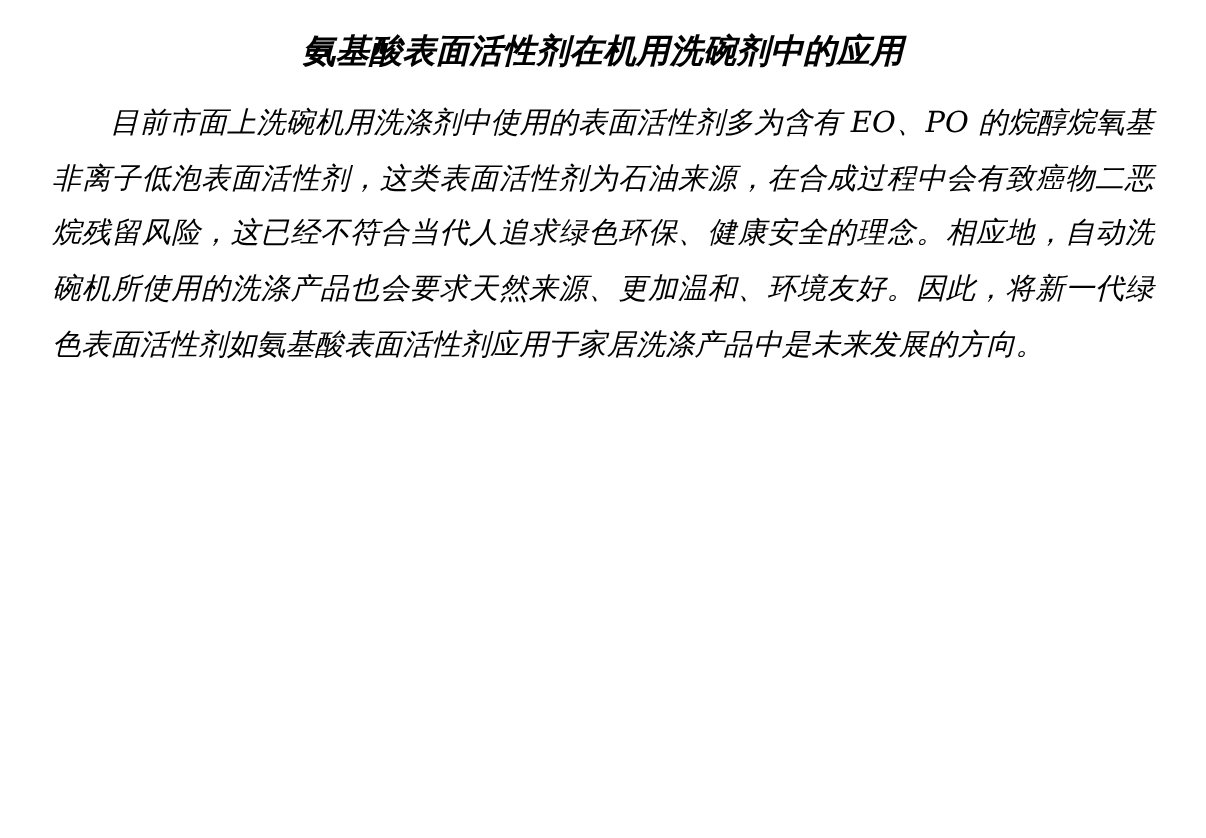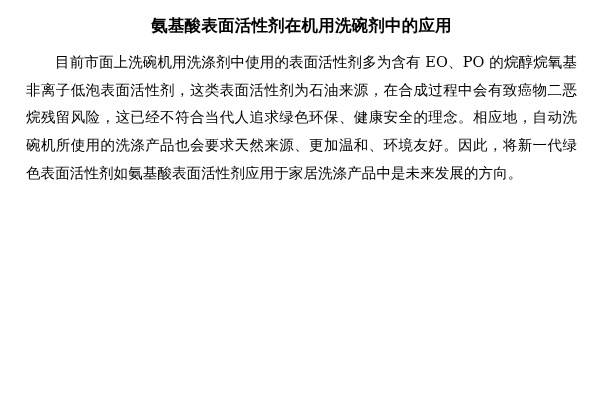--- a/index.html
+++ b/index.html
@@ -13,20 +13,21 @@
     font-family: "DejaVu Serif", "Liberation Serif", serif;
     color: #000000;
     overflow: hidden;
   }
   .page {
     width: 603px;
     height: 419px;
     box-sizing: border-box;
     padding: 10px 26px 0 26px;
     position: relative;
+    font-style: italic;
   }
   .doc-title {
     text-align: center;
     font-weight: bold;
     font-size: 16.5px;
     line-height: 1.5;
     letter-spacing: 0.2px;
     margin: 4px 0 10px 0;
     font-family: "DejaVu Serif", "Liberation Serif", serif;
   }

